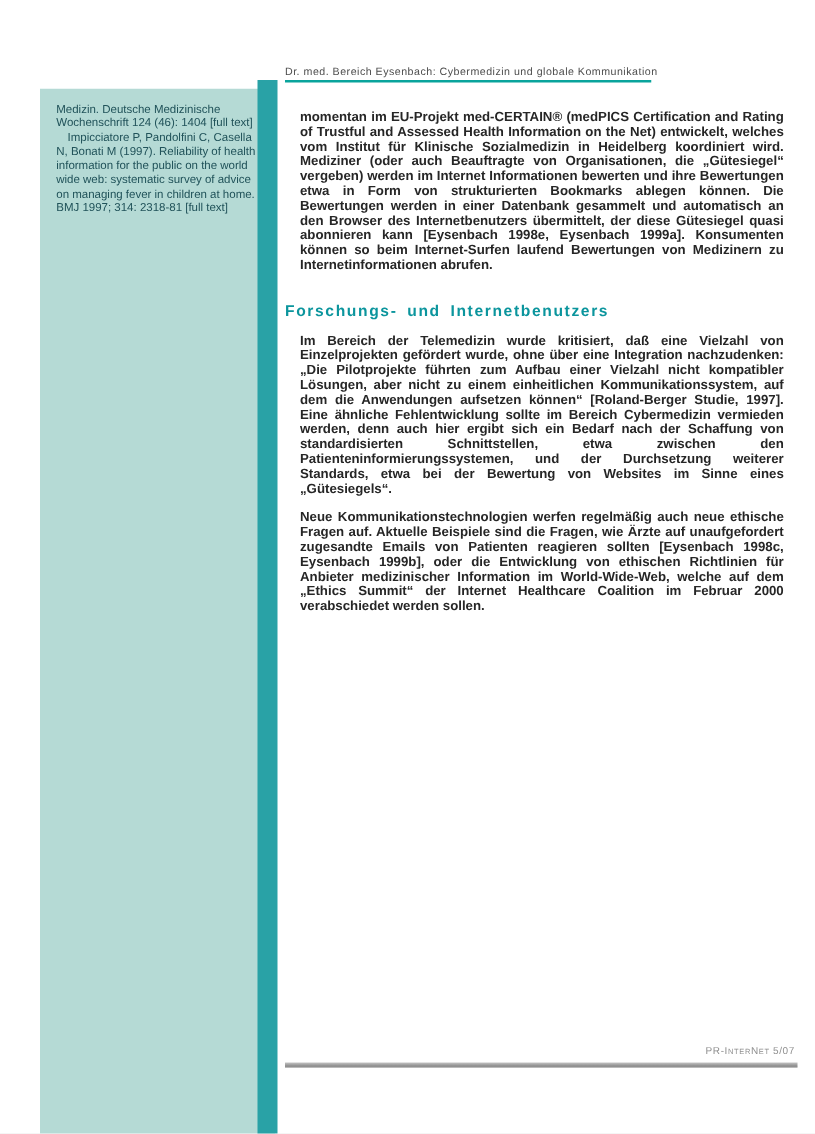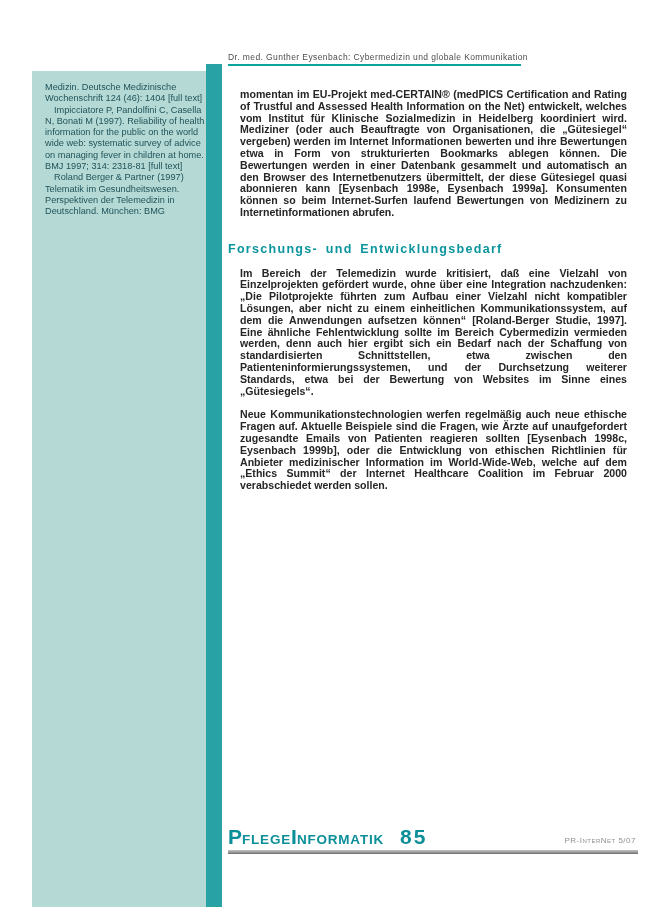--- a/index.html
+++ b/index.html
@@ -58,37 +58,33 @@
     position:absolute; left:470px; top:836px; width:166px; text-align:right;
     font-size:8px; color:#8f8f8f; font-variant:small-caps; letter-spacing:0.5px;
   }
 </style>
 </head>
 <body>
 
 <div class="page">
 
   <div class="running-header">
-    <span>Dr. med. Gunther Eysenbach: Cybermedizin und globale Kommunikation</span>
+    <span>Dr. med. Bereich Eysenbach: Cybermedizin und globale Kommunikation</span>
   </div>
   <div class="header-rule"></div>
 
   <aside class="sidebar">
     <p class="ref first">Medizin. Deutsche Medizinische Wochenschrift 124 (46): 1404 [full text]</p>
     <p class="ref">Impicciatore P, Pandolfini C, Casella N, Bonati M (1997). Reliability of health information for the public on the world wide web: systematic survey of advice on managing fever in children at home. BMJ 1997; 314: 2318-81 [full text]</p>
-    <p class="ref">Roland Berger &amp; Partner (1997) Telematik im Gesundheitswesen. Perspektiven der Telemedizin in Deutschland. München: BMG</p>
   </aside>
   <div class="stripe"></div>
 
   <main class="main">
     <p class="para p1">momentan im EU-Projekt med-CERTAIN® (medPICS Certification and Rating of Trustful and Assessed Health Information on the Net) entwickelt, welches vom Institut für Klinische Sozialmedizin in Heidelberg koordiniert wird. Mediziner (oder auch Beauftragte von Organisationen, die „Gütesiegel“ vergeben) werden im Internet Informationen bewerten und ihre Bewertungen etwa in Form von strukturierten Bookmarks ablegen können. Die Bewertungen werden in einer Datenbank gesammelt und automatisch an den Browser des Internetbenutzers übermittelt, der diese Gütesiegel quasi abonnieren kann [Eysenbach 1998e, Eysenbach 1999a]. Konsumenten können so beim Internet-Surfen laufend Bewertungen von Medizinern zu Internetinformationen abrufen.</p>
-    <h2 class="section-heading">Forschungs- und Entwicklungsbedarf</h2>
+    <h2 class="section-heading">Forschungs- und Internetbenutzers</h2>
     <p class="para p2">Im Bereich der Telemedizin wurde kritisiert, daß eine Vielzahl von Einzelprojekten gefördert wurde, ohne über eine Integration nachzudenken: „Die Pilotprojekte führten zum Aufbau einer Vielzahl nicht kompatibler Lösungen, aber nicht zu einem einheitlichen Kommunikationssystem, auf dem die Anwendungen aufsetzen können“ [Roland-Berger Studie, 1997]. Eine ähnliche Fehlentwicklung sollte im Bereich Cybermedizin vermieden werden, denn auch hier ergibt sich ein Bedarf nach der Schaffung von standardisierten Schnittstellen, etwa zwischen den Patienteninformierungssystemen, und der Durchsetzung weiterer Standards, etwa bei der Bewertung von Websites im Sinne eines „Gütesiegels“.</p>
     <p class="para">Neue Kommunikationstechnologien werfen regelmäßig auch neue ethische Fragen auf. Aktuelle Beispiele sind die Fragen, wie Ärzte auf unaufgefordert zugesandte Emails von Patienten reagieren sollten [Eysenbach 1998c, Eysenbach 1999b], oder die Entwicklung von ethischen Richtlinien für Anbieter medizinischer Information im World-Wide-Web, welche auf dem „Ethics Summit“ der Internet Healthcare Coalition im Februar 2000 verabschiedet werden sollen.</p>
   </main>
 
-  <div class="footer-brand">
-    <span class="bigcap">P</span><span class="smallrest">FLEGE</span><span class="bigcap">I</span><span class="smallrest">NFORMATIK</span><span class="pagenum">85</span>
-  </div>
   <div class="footer-rule"></div>
   <div class="issue">PR-InterNet 5/07</div>
 
 </div>
 
 </body></html>

